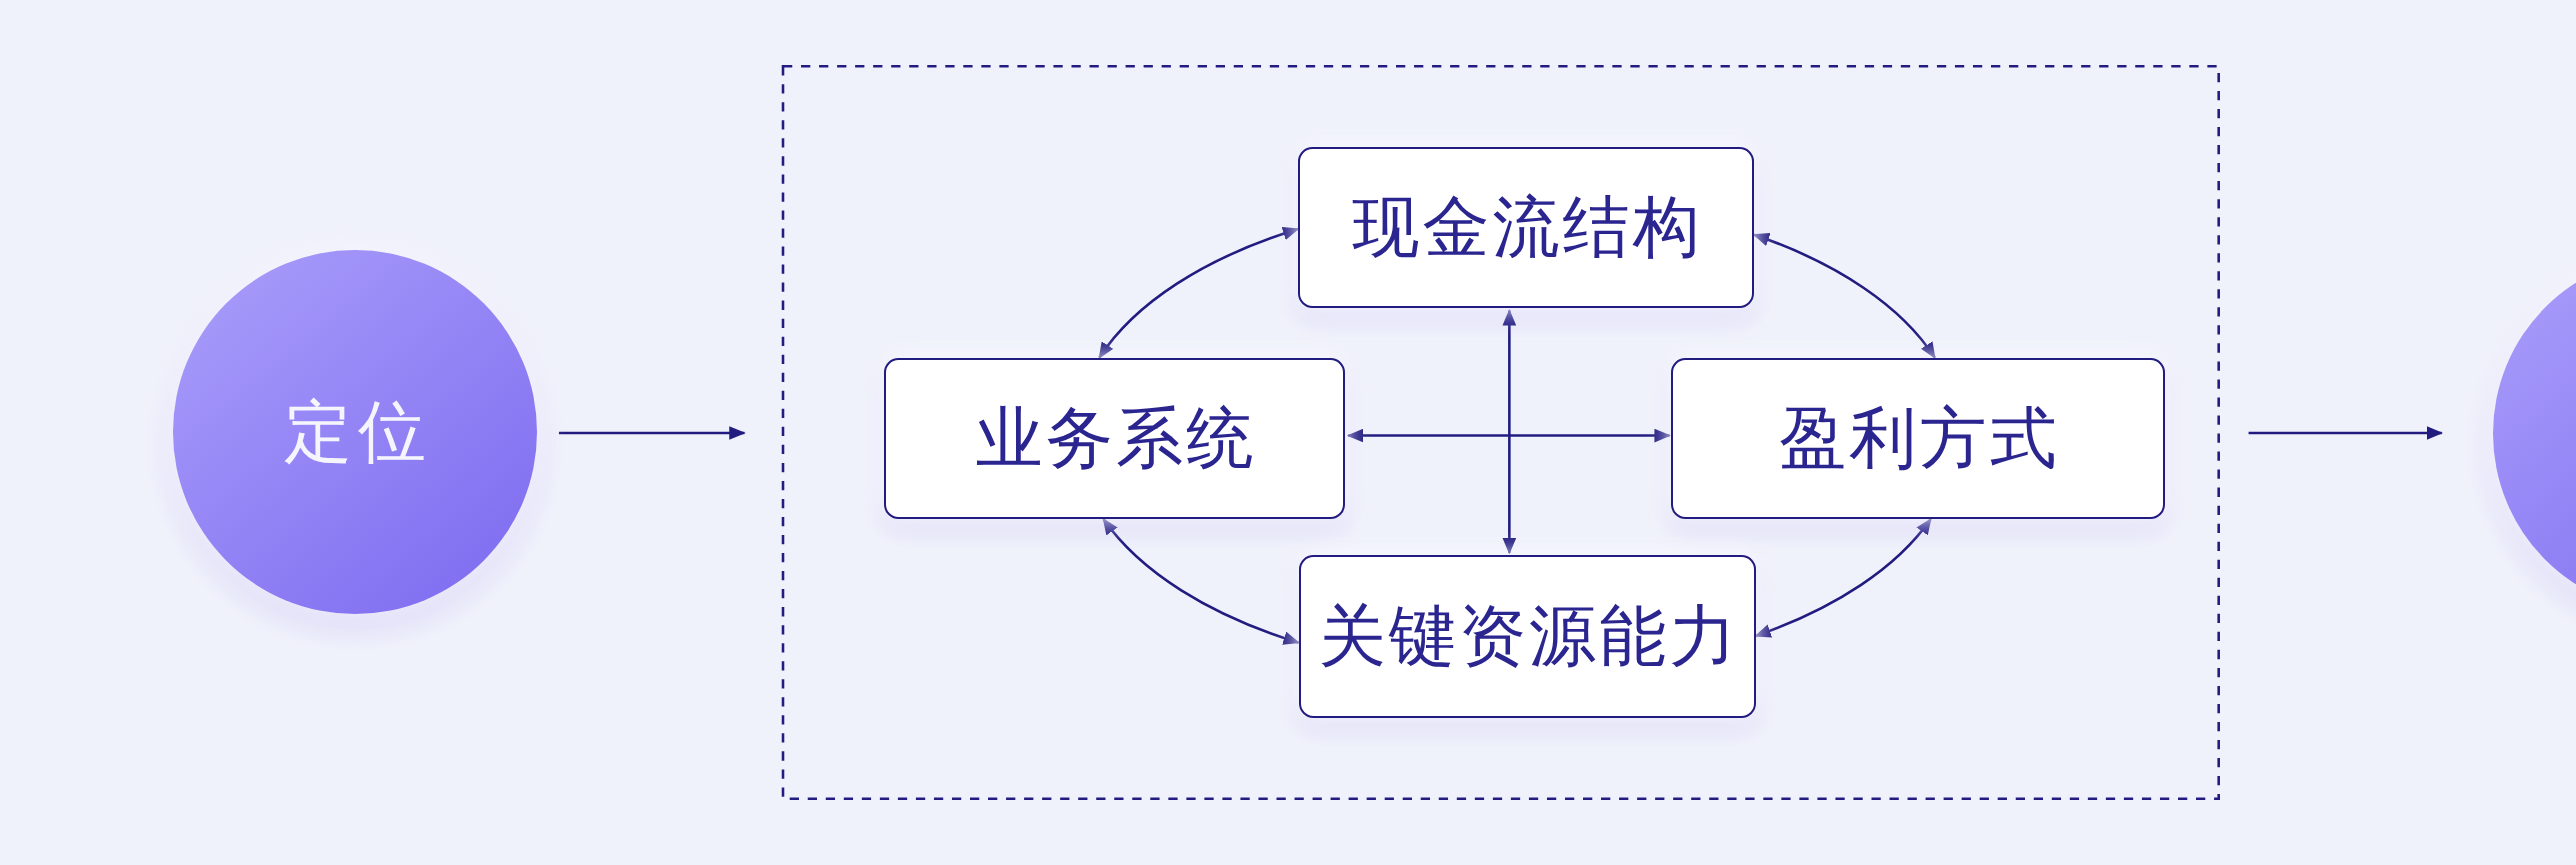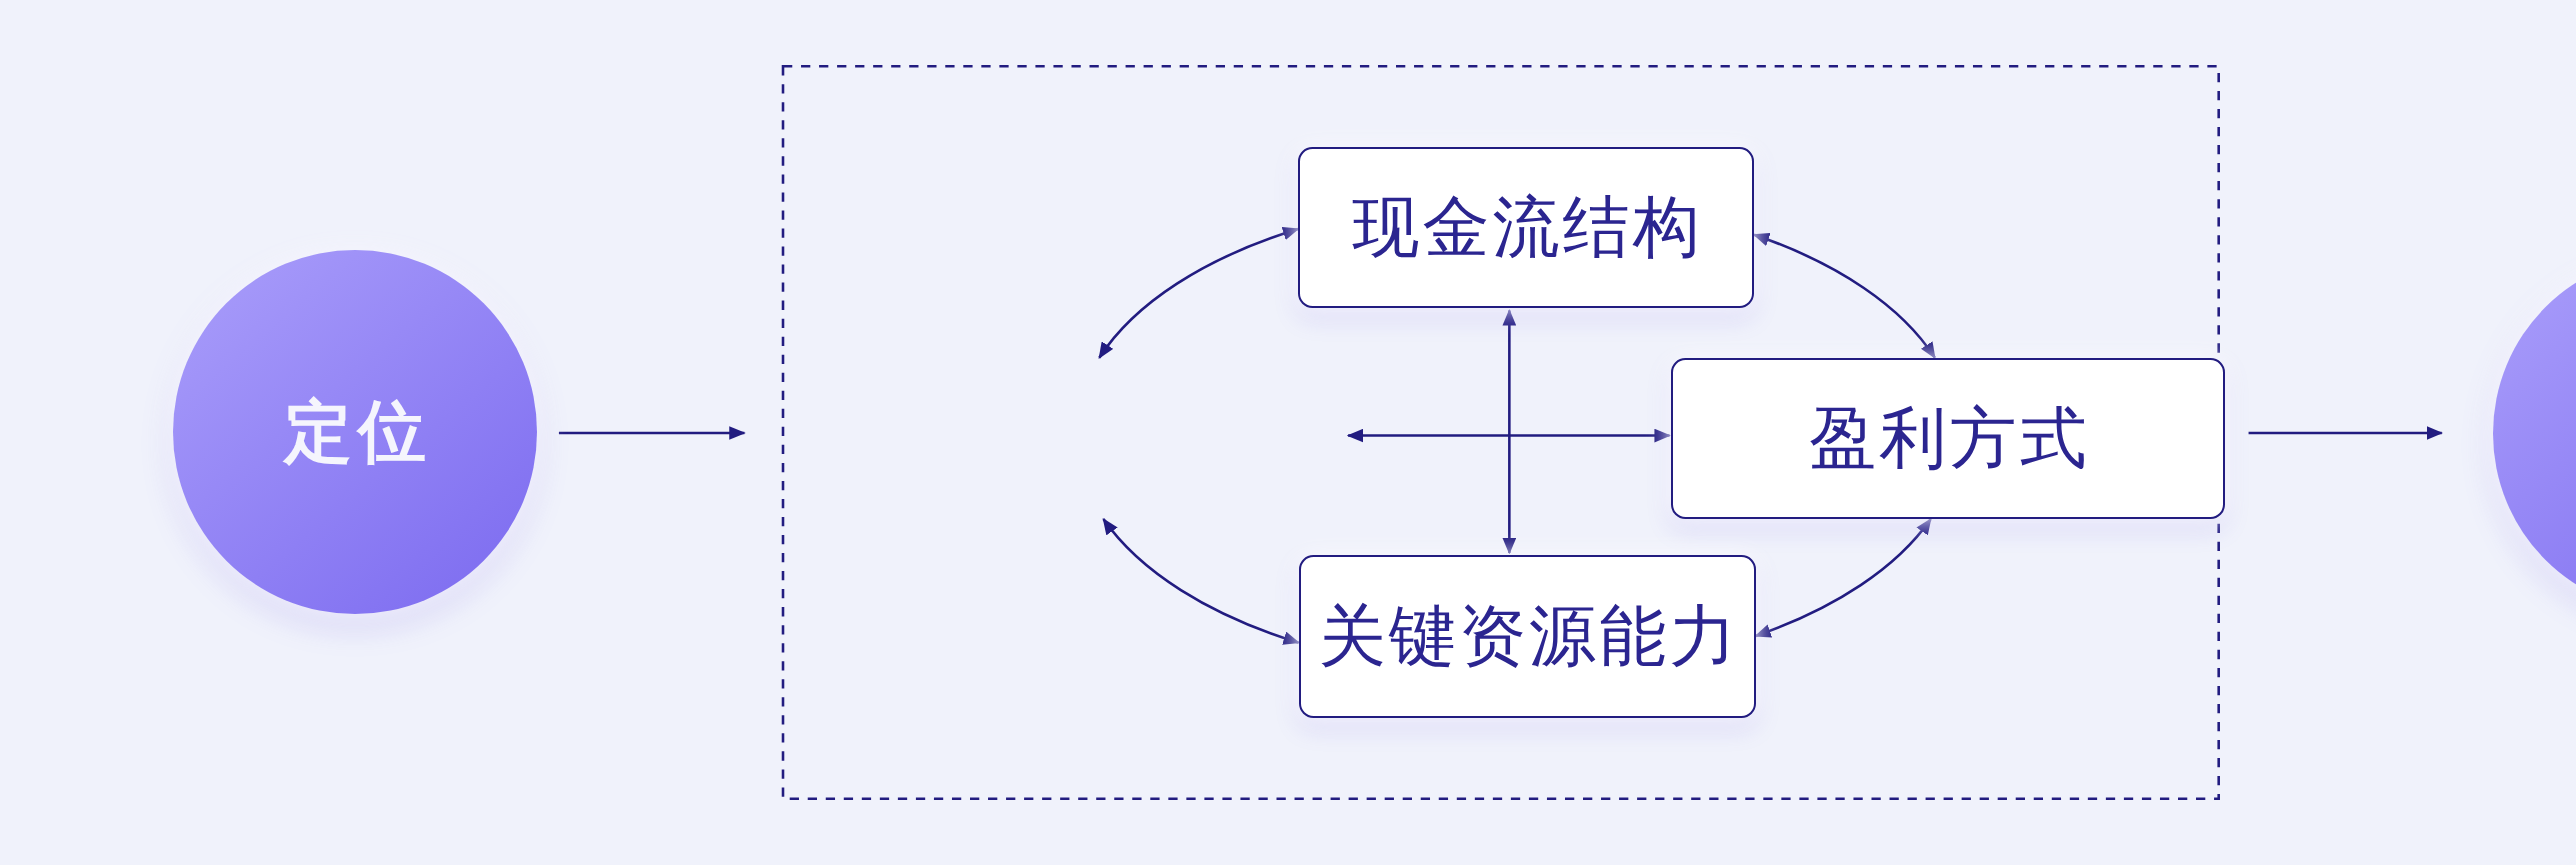--- a/index.html
+++ b/index.html
@@ -21,41 +21,41 @@
   .layer{position:absolute;left:0;top:0;width:3012px;height:866px;}
   svg .stroke{stroke:var(--ink);stroke-width:5;fill:none;}
   svg .dashed{stroke:var(--ink);stroke-width:5;fill:none;stroke-dasharray:18 17;}
   .arrowhead-shape{fill:var(--ink);}
 
   .node-circle{
     position:absolute;border-radius:50%;
     display:flex;flex-direction:column;align-items:center;justify-content:center;
     background:linear-gradient(140deg,var(--circle-from) 5%,var(--circle-to) 95%);
     color:var(--circle-text);
-    font-size:68px;font-weight:700;letter-spacing:6.2px;text-indent:6.2px;
+    font-size:68px;font-weight:400;letter-spacing:6.2px;text-indent:6.2px;
     text-align:center;line-height:1.38;
     box-shadow:0 0 28px rgba(255,255,255,.95), 0 11.3px 31px rgba(120,105,230,.28);
   }
   .circle-left{left:173px;top:250px;width:364px;height:364px;}
   .circle-right{left:2493px;top:255px;width:357px;height:357px;font-size:67px;letter-spacing:4.1px;text-indent:4.1px;}
 
   .box{
     position:absolute;
     display:flex;align-items:center;justify-content:center;
     background:var(--box-fill);
     border:2.6px solid var(--ink);
     border-radius:14.4px;
     color:var(--box-text);
     font-size:67px;font-weight:500;letter-spacing:3.1px;text-indent:3.1px;
     white-space:nowrap;
     box-shadow:0 0 23px rgba(255,255,255,1), 0 9.3px 23px rgba(125,110,230,.22);
   }
   .box-top{left:1298px;top:147px;width:456px;height:161px;}
   .box-left{left:884px;top:358px;width:461px;height:161px;}
-  .box-right{left:1671px;top:358px;width:554px;height:161px;}
+  .box-right{left:1671px;top:358px;width:494px;height:161px;}
   .box-bottom{left:1299px;top:555px;width:457px;height:163px;text-align:right;}
 
   .mechanism-label{
     position:absolute;left:1510px;top:799px;
     transform:translate(-50%,-54%);
     background:var(--bg);
     padding:0 31px;
     color:var(--ink);
     font-size:58px;font-weight:500;letter-spacing:3.1px;text-indent:3.1px;
     white-space:nowrap;
@@ -87,20 +87,23 @@
     <path class="stroke" d="M 2521,1247 A 858 462 0 0 1 2142,1007" marker-start="url(#arrow)" marker-end="url(#arrow)"></path>
   </svg>
 
   <div class="node-circle circle-left">
     <span>定位</span>
   </div>
 
   <div class="box box-top">
     <span>现金流结构</span>
   </div>
+  <div class="box box-left">
+    <span>业务系统</span>
+  </div>
   <div class="box box-right">
     <span>盈利方式</span>
   </div>
   <div class="box box-bottom">
     <span>关键资源能力</span>
   </div>
 
 
   <div class="node-circle circle-right">
     

